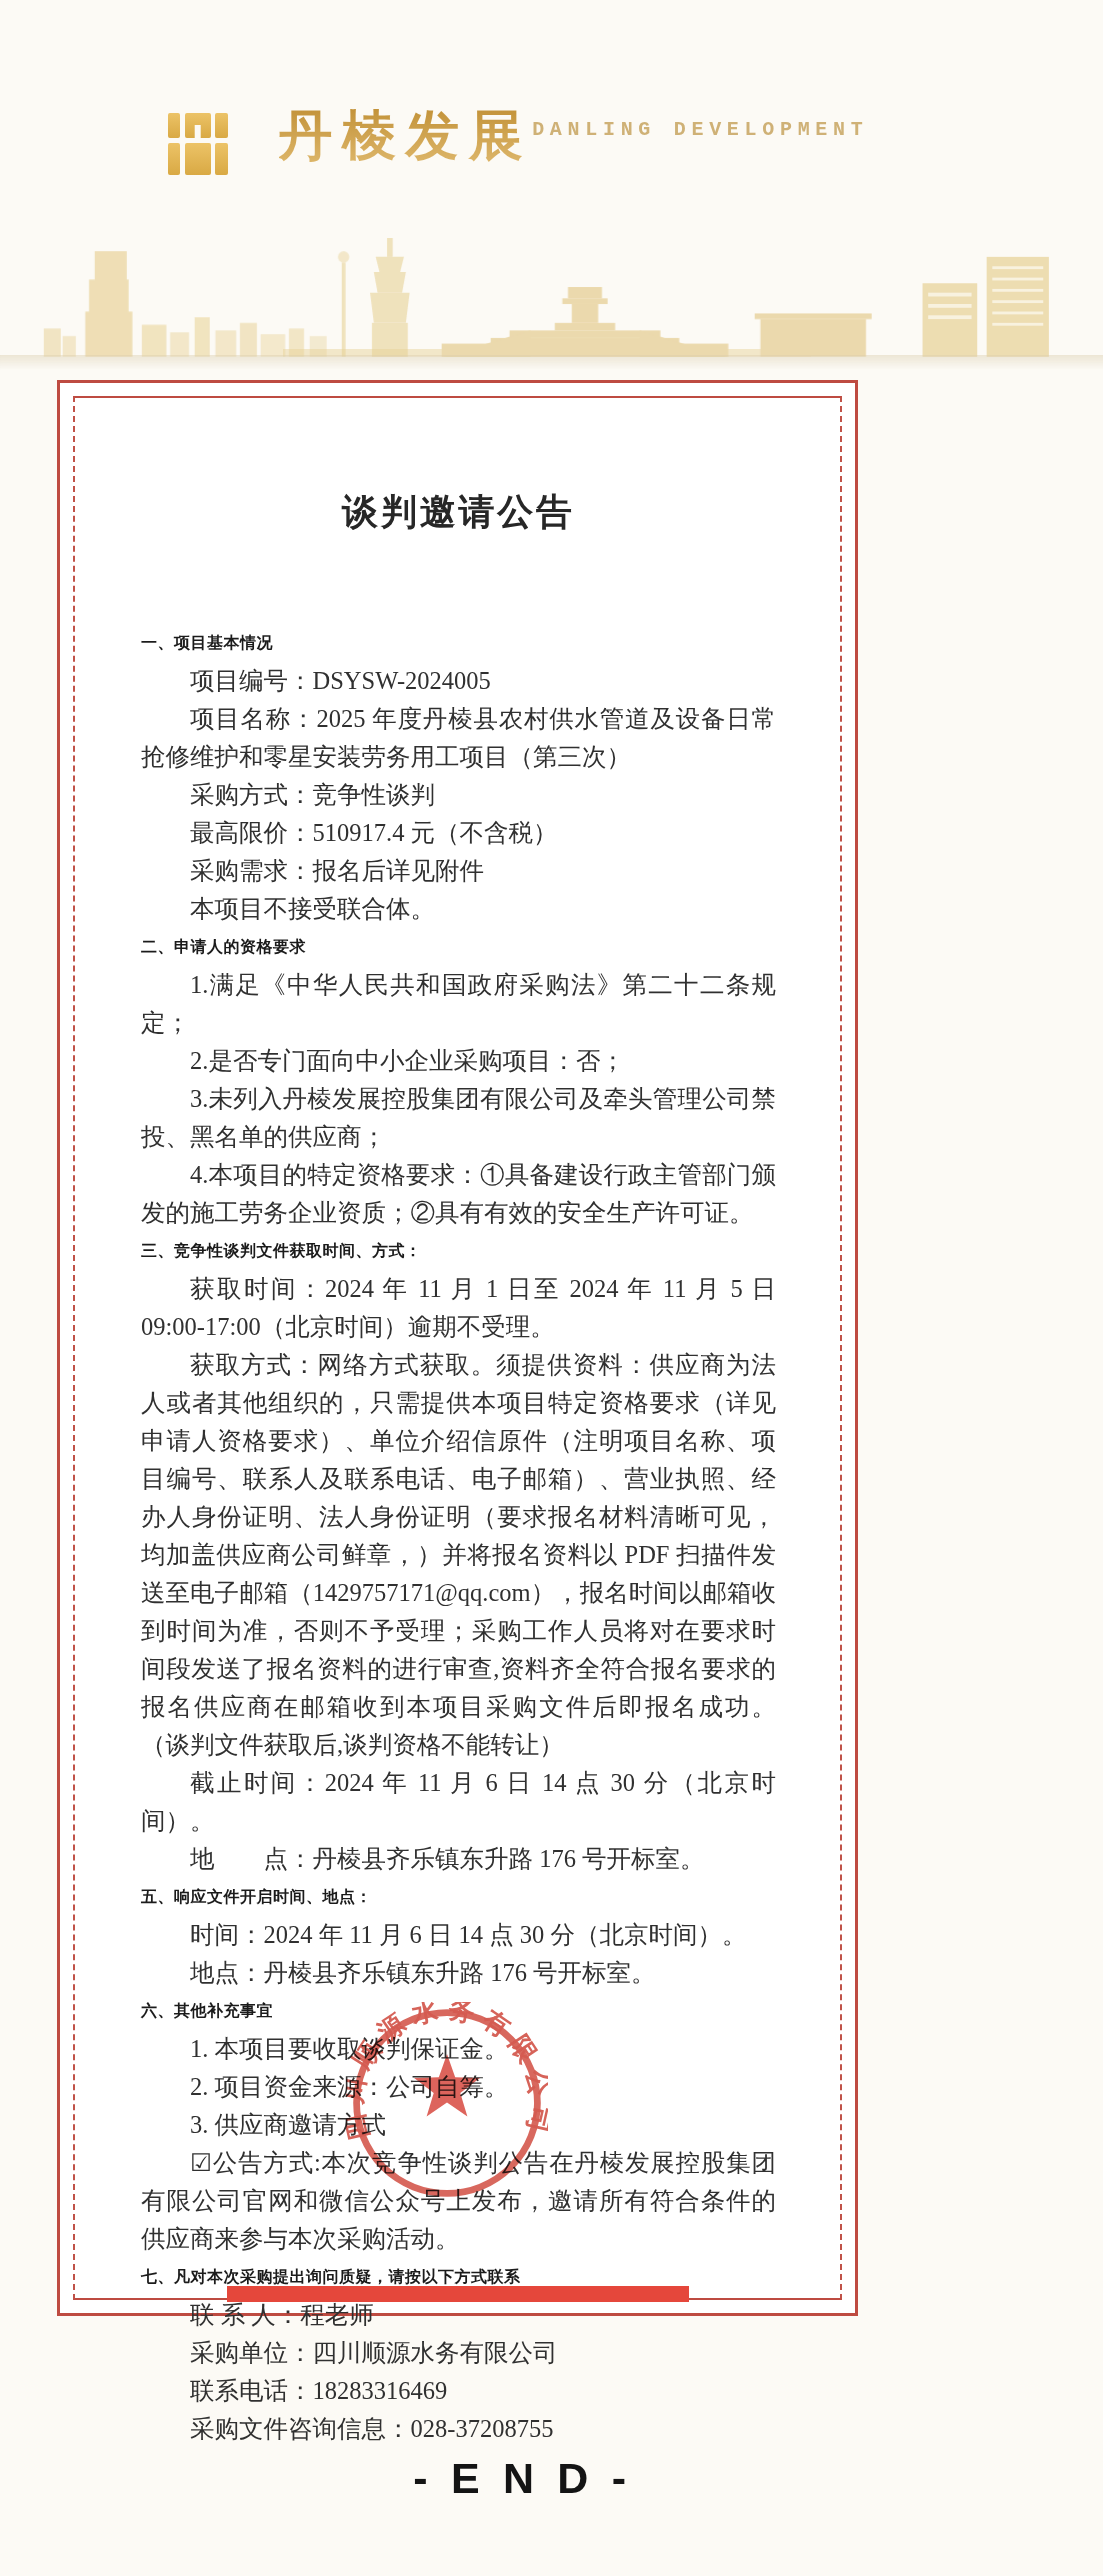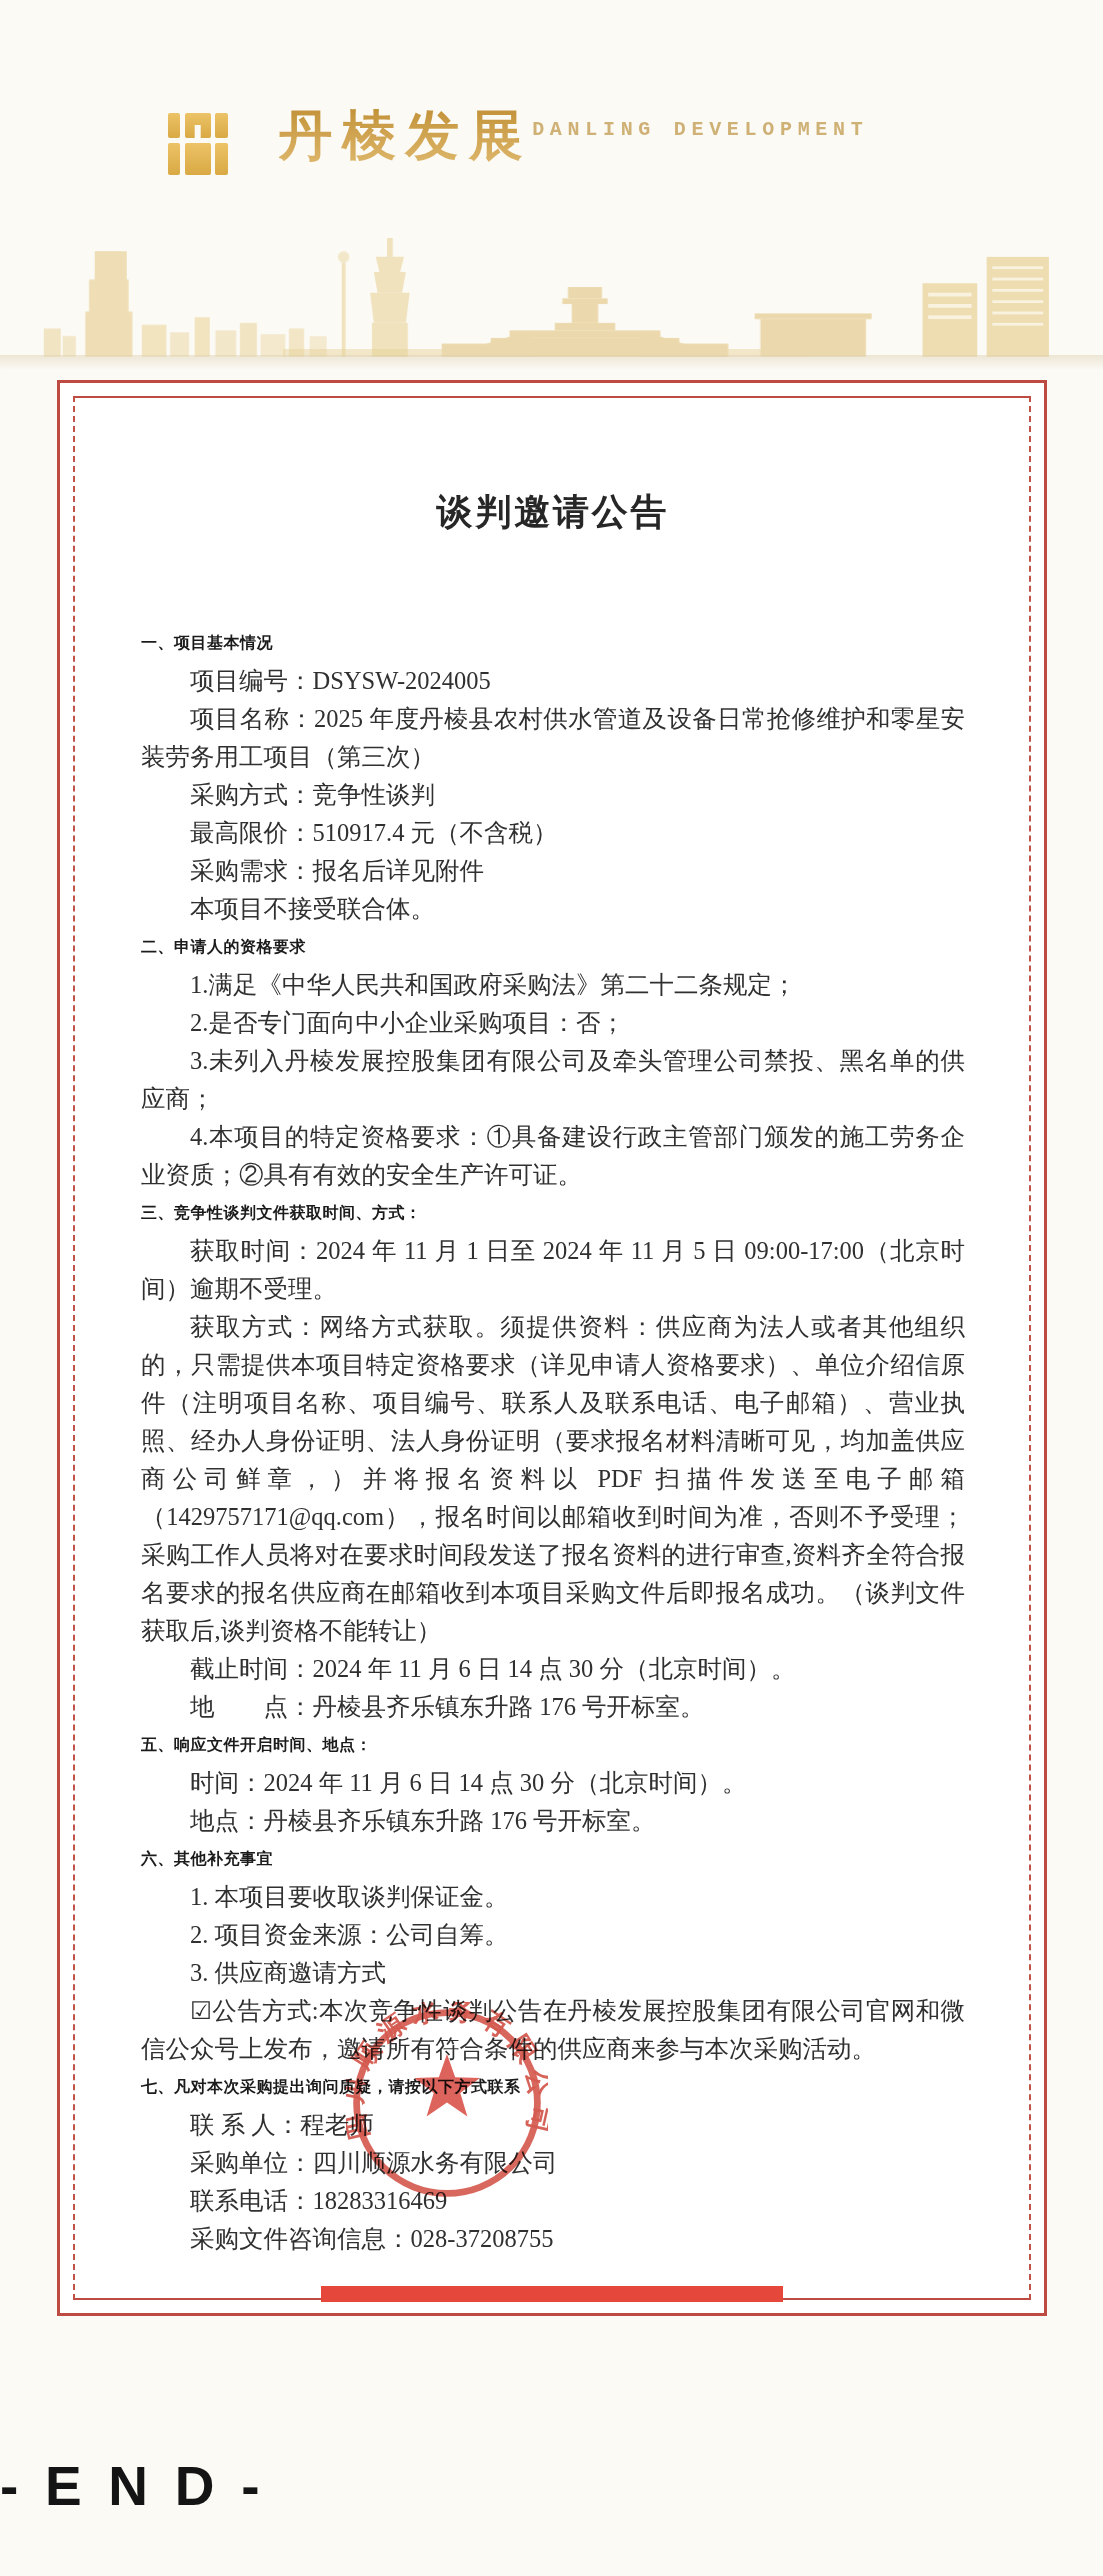--- a/index.html
+++ b/index.html
@@ -26,21 +26,21 @@
     background:linear-gradient(180deg,#C3933A, #DDB66A);
     -webkit-background-clip:text; background-clip:text; color:#CDA04A;
     -webkit-text-fill-color:transparent; }
   .brand-sub { margin-top:8.5px; font-family:"Liberation Mono","DejaVu Sans Mono",monospace;
     font-size:20px; letter-spacing:5.7px; color:#CFB176; font-weight:700; }
 
   
   .skyline { position:absolute; top:238px; left:0; width:1104px; height:132px; }
 
   
-  .frame { position:absolute; left:57px; top:380px; width:990px; height:1936px;
+  .frame { position:absolute; left:57px; top:380px; width:801px; height:1936px;
     border:3.8px solid #BE4B41; background:#FFFFFF; }
   .inner-frame { position:absolute; inset:13.2px;
     border-top:2.8px solid #BE4B41; border-bottom:2.8px solid #BE4B41;
     border-left:2.8px dashed #C05248; border-right:2.8px dashed #C05248; }
   .doc-content { position:absolute; inset:16px; padding:0 63px 0 65px; }
 
   .doc-title { margin:91px 0 0 0; text-align:center; font-size:36px; line-height:45px;
     font-weight:700; letter-spacing:2.8px; color:#272727; }
 
   .doc-body { margin-top:89px; }
@@ -52,23 +52,23 @@
 
   
   .stamp { position:absolute; left:286px; top:1619px; width:202px; height:202px;
     mix-blend-mode:multiply; opacity:0.88; pointer-events:none; }
 
   
   .red-bar { position:absolute; left:50%; bottom:11.3px; transform:translateX(-50%);
     width:462px; height:16px; background:#E5473B; }
 
   
-  .end-label { position:absolute; top:2454px; left:0; width:1045px; text-align:left;
+  .end-label { position:absolute; top:2454px; left:0; width:1045px; text-align:center;
     font-family:"Liberation Sans","DejaVu Sans",sans-serif; font-weight:700;
-    font-size:55px; letter-spacing:5.7px; color:#141414; }
+    font-size:43px; letter-spacing:5.7px; color:#141414; }
 </style>
 </head>
 <body>
 
 <div class="brand">
   <div class="logo-icon">
     <div class="cell"></div>
     <div class="cell notch"></div>
     <div class="cell"></div>
     <div class="cell"></div>

